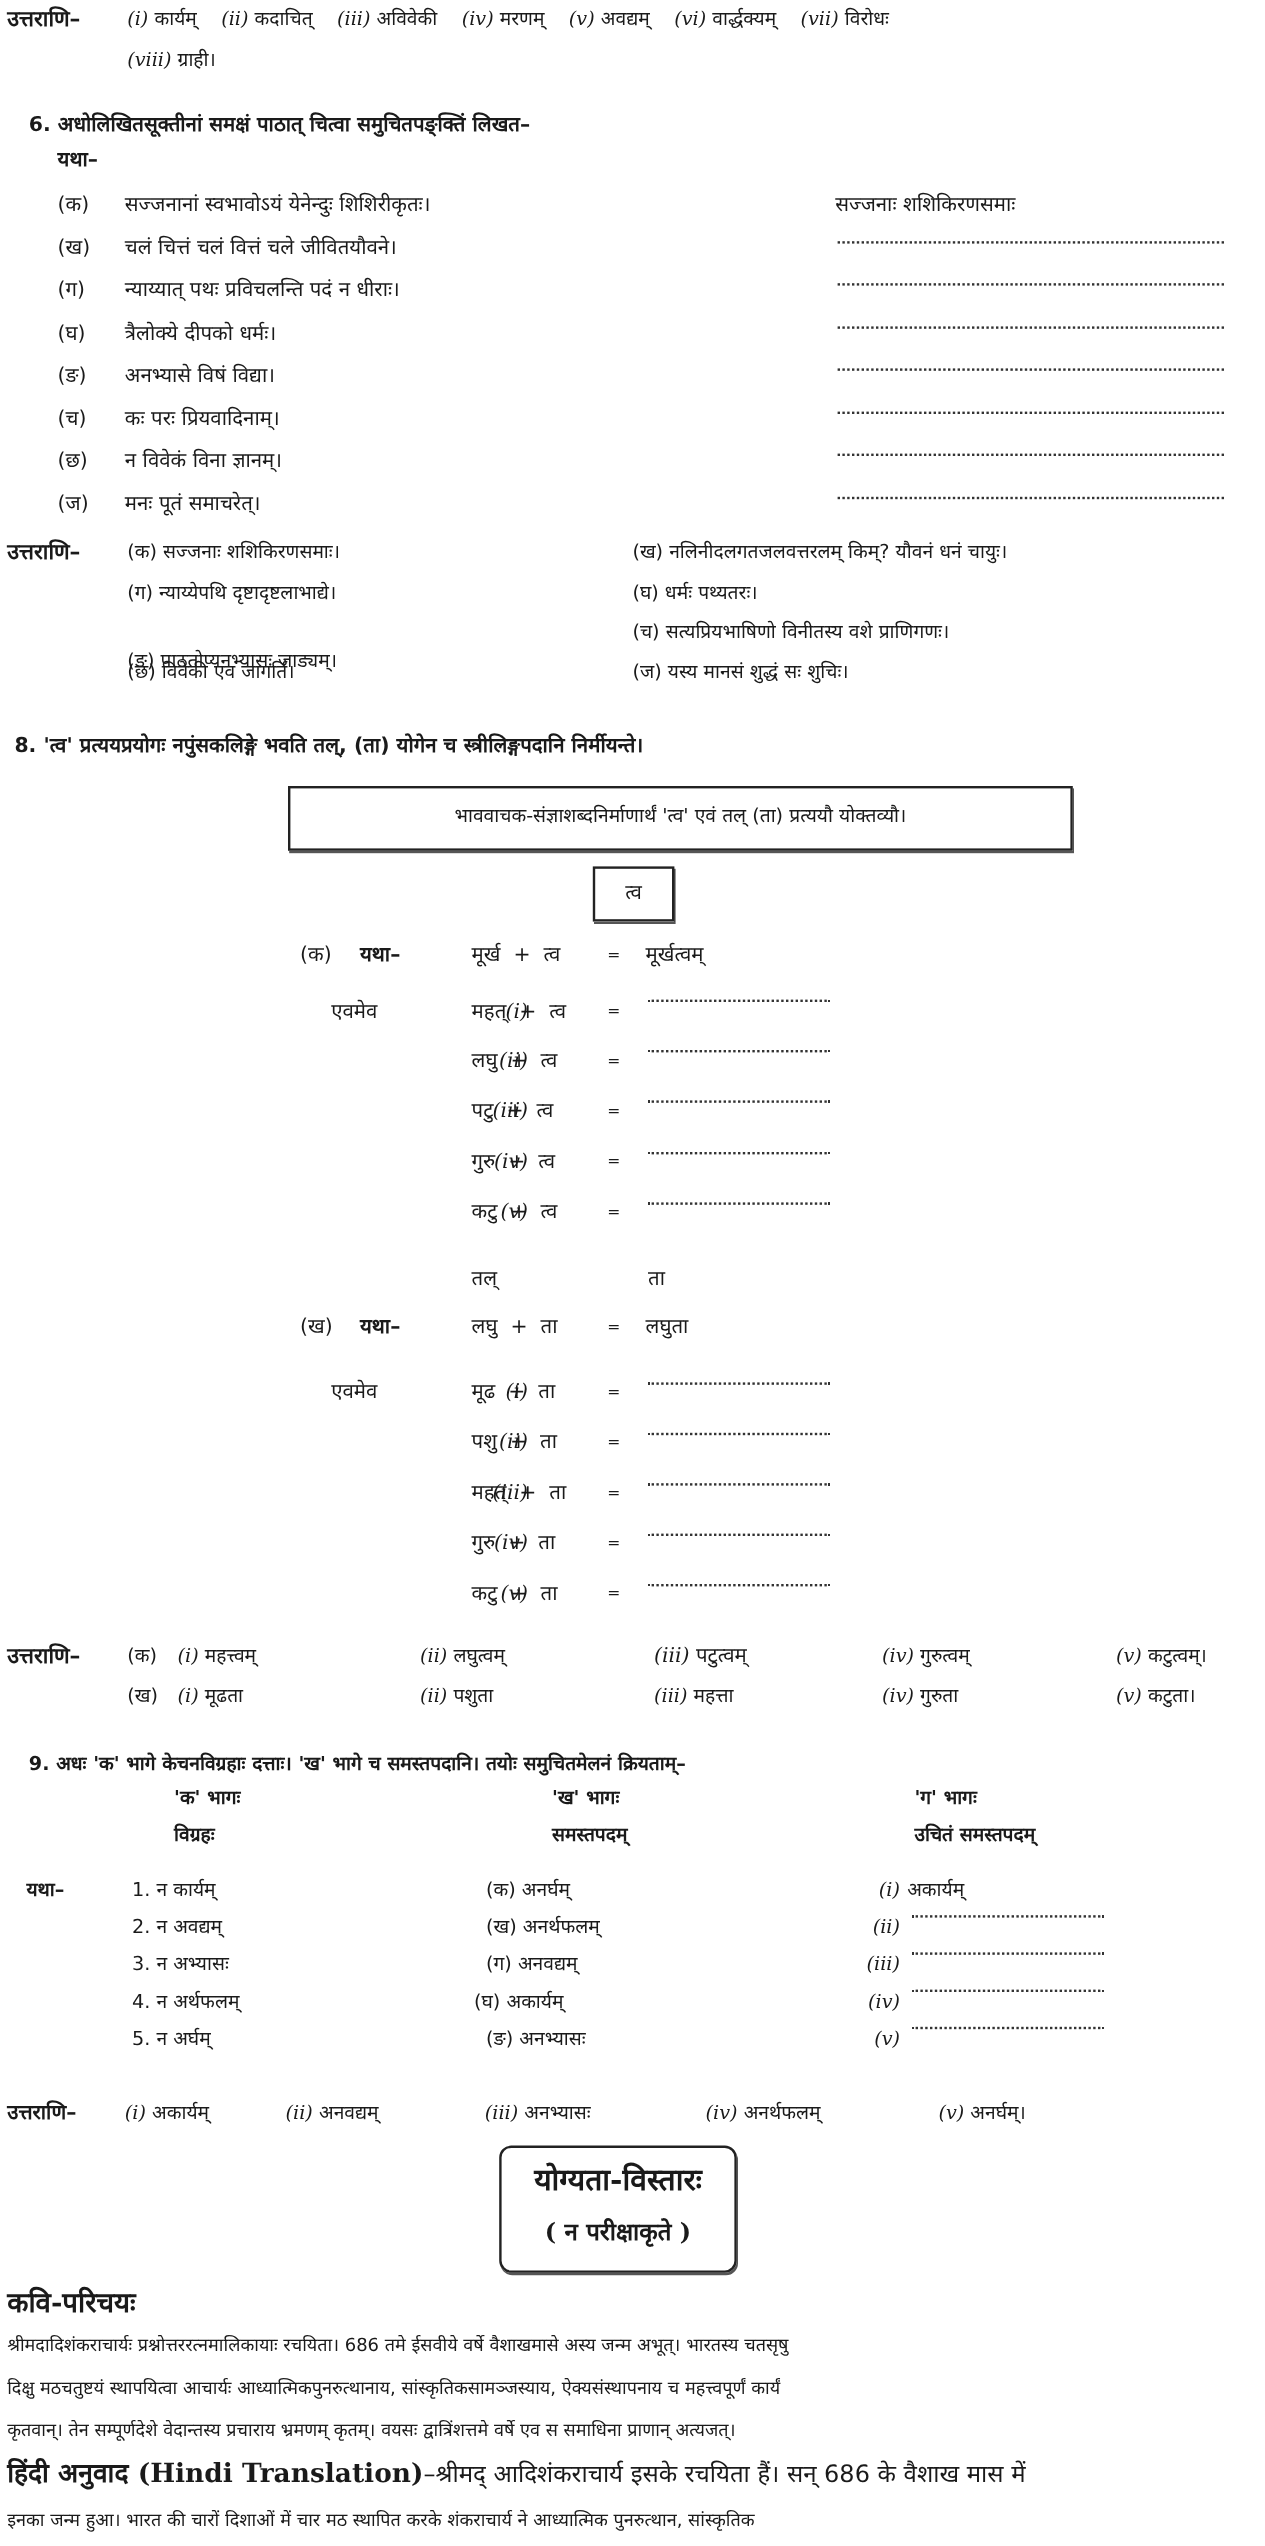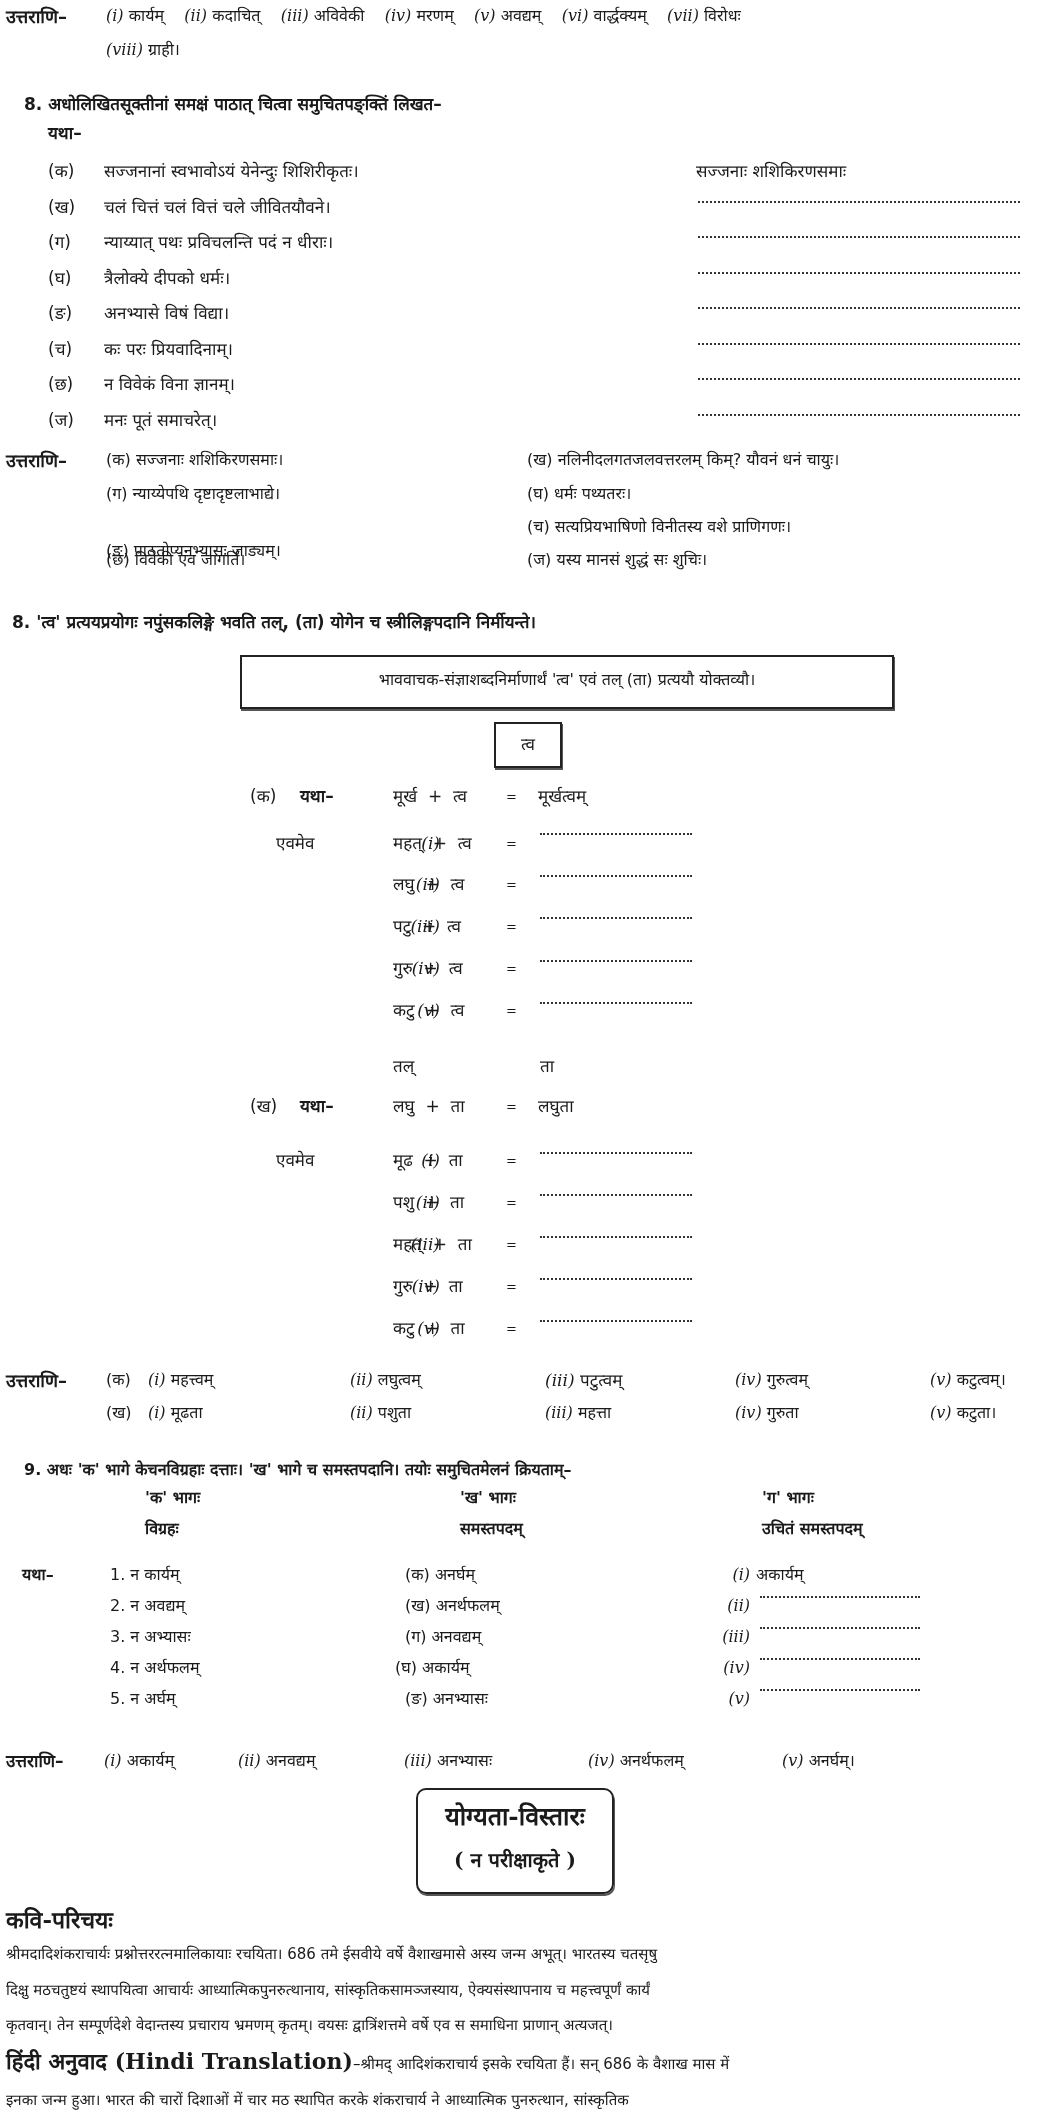--- a/index.html
+++ b/index.html
@@ -26,21 +26,21 @@
     <span class="it">(v)</span> <span>अवद्यम्</span>&nbsp;&nbsp;&nbsp;
     <span class="it">(vi)</span> <span>वार्द्धक्यम्</span>&nbsp;&nbsp;&nbsp;
     <span class="it">(vii)</span> <span>विरोधः</span>
   </div>
   <div class="abs" style="left:106px;top:42px;font-size:16px;">
     <span class="it">(viii)</span> <span>ग्राही।</span>
   </div>
 </div>
 
 <div>
-  <span class="abs b" style="left:24px;top:96px;font-size:17px;">8. अधोलिखितसूक्तीनां समक्षं पाठात् चित्वा समुचितपङ्क्तिं लिखत–</span>
+  <span class="abs b" style="left:24px;top:96px;font-size:17px;">6. अधोलिखितसूक्तीनां समक्षं पाठात् चित्वा समुचितपङ्क्तिं लिखत–</span>
   <span class="abs b" style="left:48px;top:125px;font-size:17px;">यथा–</span>
 
   <div>
     <span class="abs" style="left:48px;top:163px;">(क)</span>
     <span class="abs" style="left:104px;top:163px;">सज्जनानां स्वभावोऽयं येनेन्दुः शिशिरीकृतः।</span>
     <span class="abs" style="left:696px;top:163px;">सज्जनाः शशिकिरणसमाः</span>
   </div>
   <div>
     <span class="abs" style="left:48px;top:199px;">(ख)</span>
     <span class="abs" style="left:104px;top:199px;">चलं चित्तं चलं वित्तं चले जीवितयौवने।</span>
@@ -257,16 +257,16 @@
   <span class="abs b" style="left:0;right:0;top:14px;text-align:center;font-size:25px;font-family:'DejaVu Serif',serif;">योग्यता-विस्तारः</span>
   <span class="abs b" style="left:0;right:0;top:60px;text-align:center;font-size:20px;font-family:'DejaVu Serif',serif;">( न  परीक्षाकृते )</span>
 </div>
 
 <div>
   <span class="abs b" style="left:6px;top:1908px;font-size:23px;font-family:'DejaVu Serif',serif;">कवि-परिचयः</span>
   <div class="abs" style="left:6px;top:1947px;font-size:15px;width:1042px;">श्रीमदादिशंकराचार्यः प्रश्नोत्तररत्नमालिकायाः रचयिता। 686 तमे ईसवीये वर्षे वैशाखमासे अस्य जन्म अभूत्। भारतस्य चतसृषु</div>
   <div class="abs" style="left:6px;top:1983px;font-size:15px;width:1042px;">दिक्षु मठचतुष्टयं स्थापयित्वा आचार्यः आध्यात्मिकपुनरुत्थानाय, सांस्कृतिकसामञ्जस्याय, ऐक्यसंस्थापनाय च महत्त्वपूर्णं कार्यं</div>
   <div class="abs" style="left:6px;top:2018px;font-size:15px;width:1042px;">कृतवान्। तेन सम्पूर्णदेशे वेदान्तस्य प्रचाराय भ्रमणम् कृतम्। वयसः द्वात्रिंशत्तमे वर्षे एव स समाधिना प्राणान् अत्यजत्।</div>
   <div class="abs" style="left:6px;top:2050px;">
-    <span class="b" style="font-size:22px;font-family:'DejaVu Serif',serif;">हिंदी अनुवाद (Hindi Translation)</span><span style="font-size:15px;margin-top:16px;">–श्रीमद् आदिशंकराचार्य इसके रचयिता हैं। सन् 686 के वैशाख मास में</span>
+    <span class="b" style="font-size:22px;font-family:'DejaVu Serif',serif;">हिंदी अनुवाद (Hindi Translation)</span><span style="font-size:20px;margin-top:16px;">–श्रीमद् आदिशंकराचार्य इसके रचयिता हैं। सन् 686 के वैशाख मास में</span>
   </div>
   <div class="abs" style="left:6px;top:2093px;font-size:15px;width:1042px;">इनका जन्म हुआ। भारत की चारों दिशाओं में चार मठ स्थापित करके शंकराचार्य ने आध्यात्मिक पुनरुत्थान, सांस्कृतिक</div>
 </div>
 
 </body></html>

